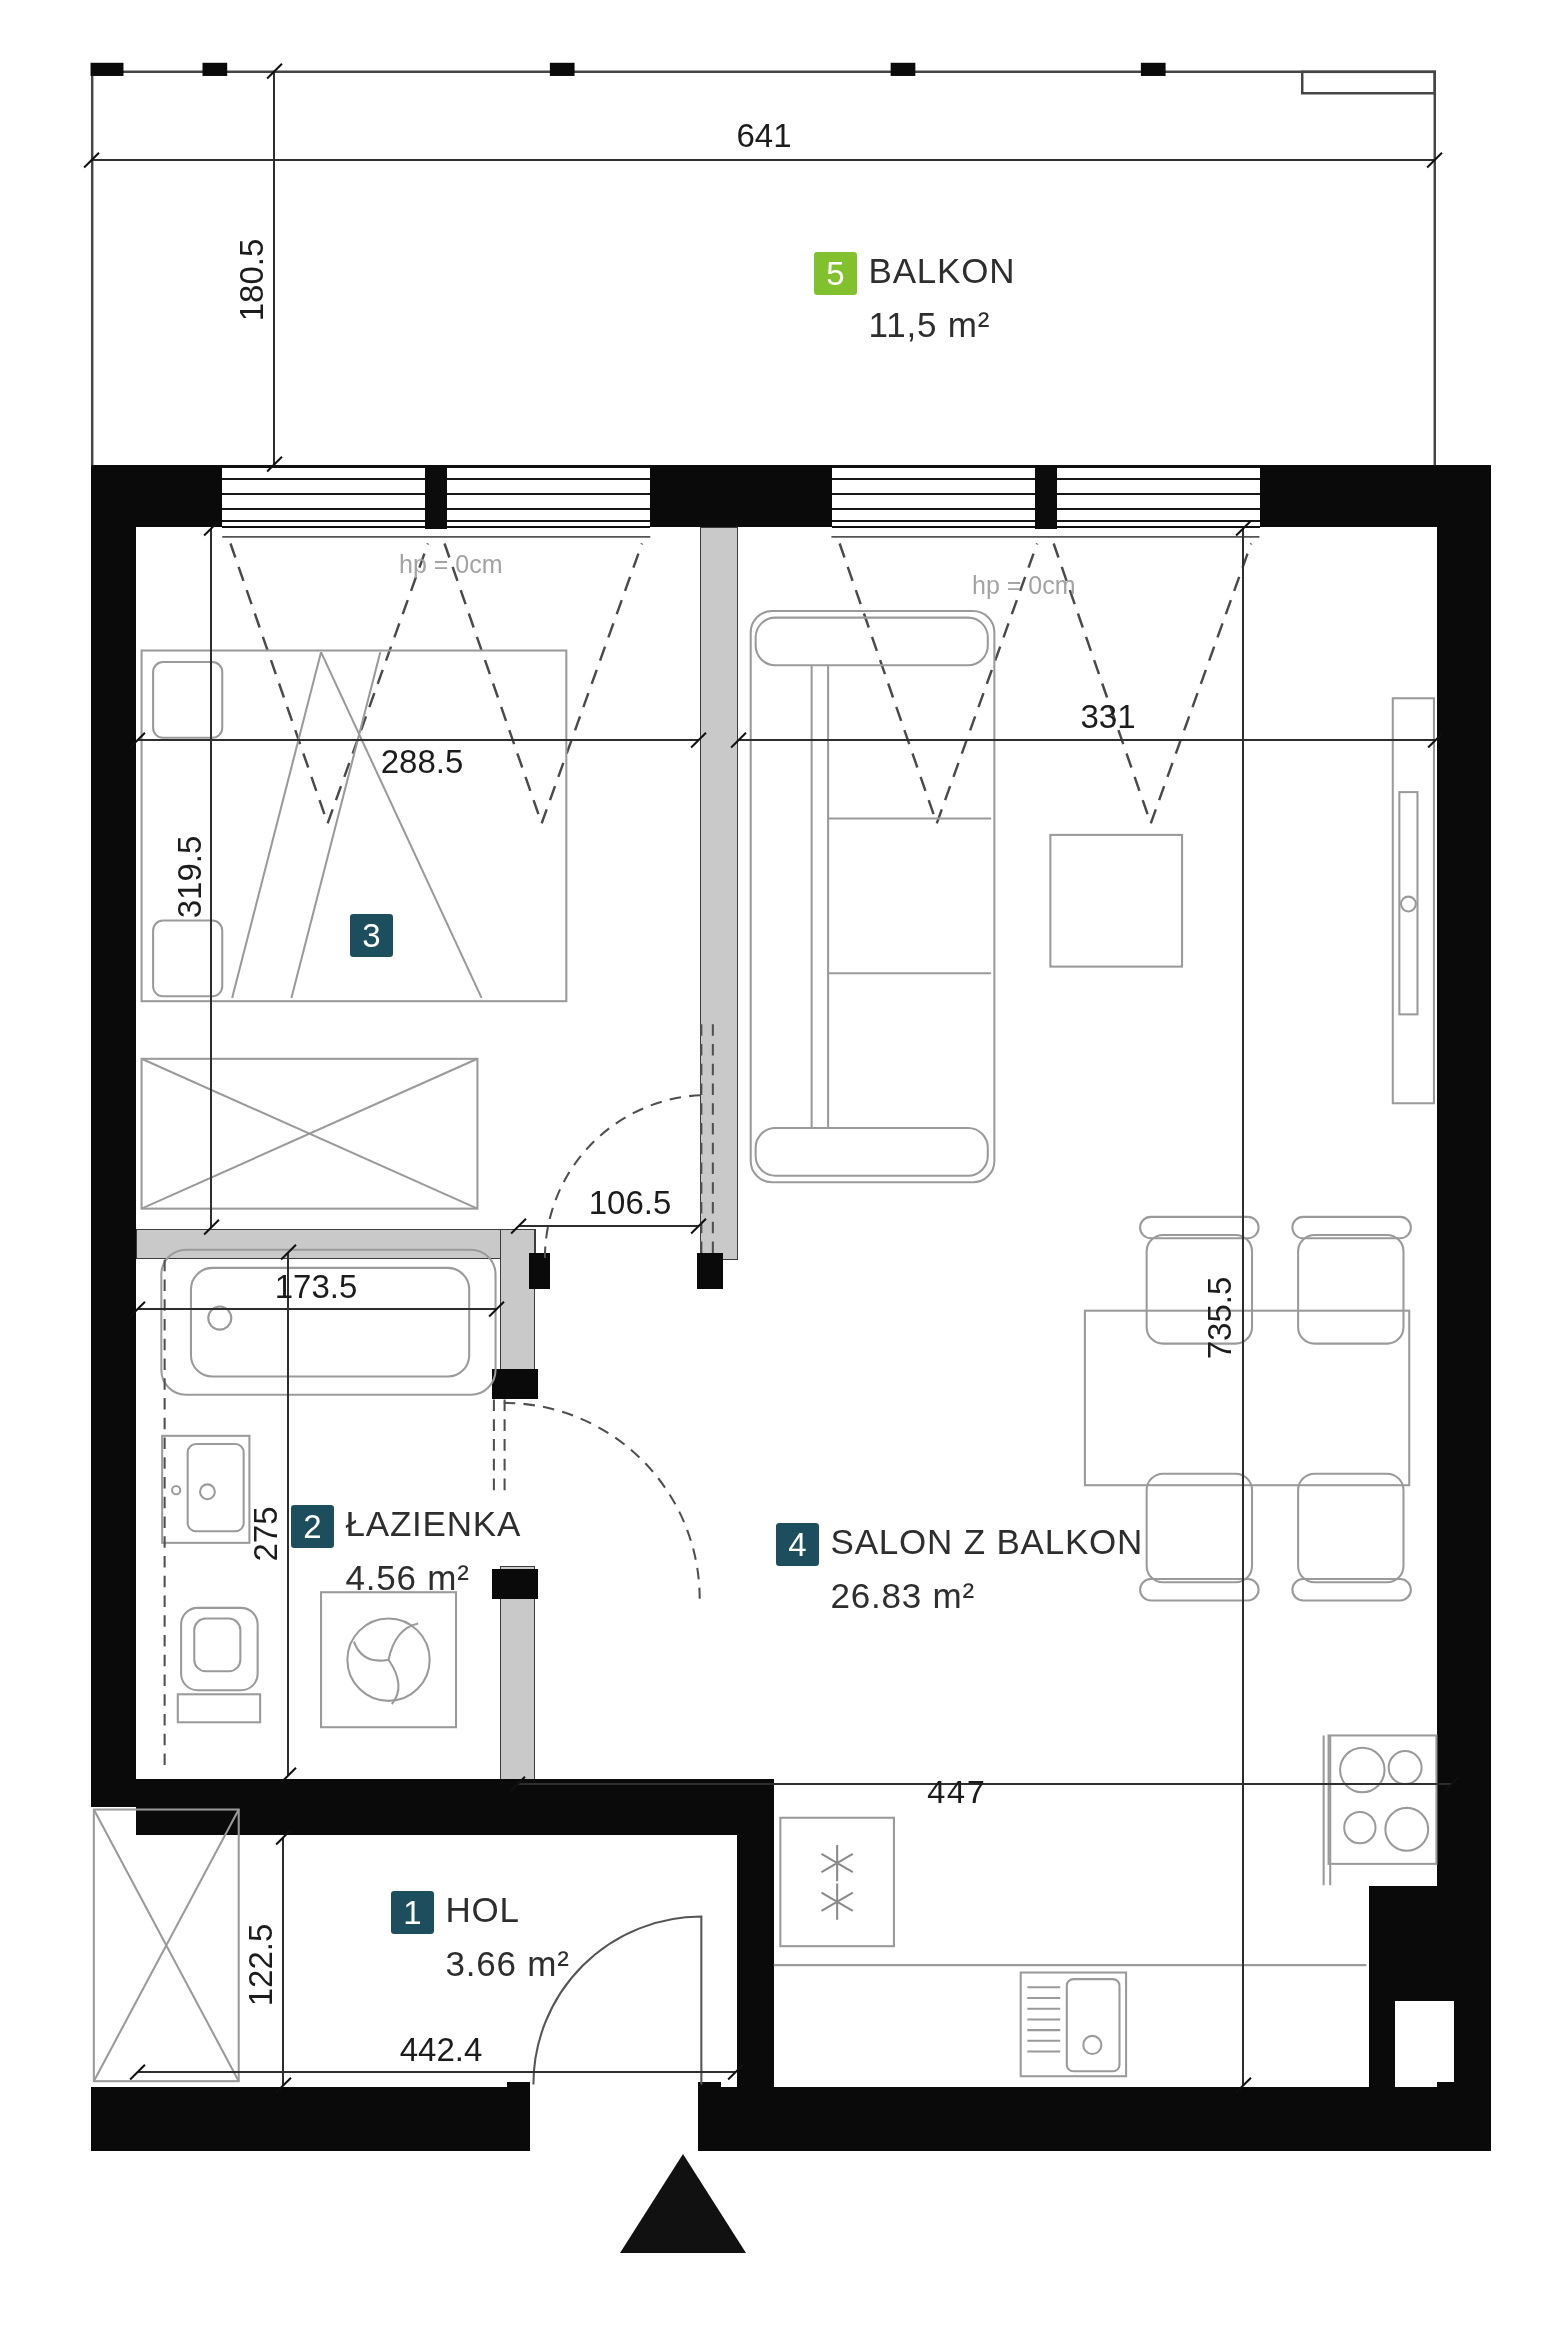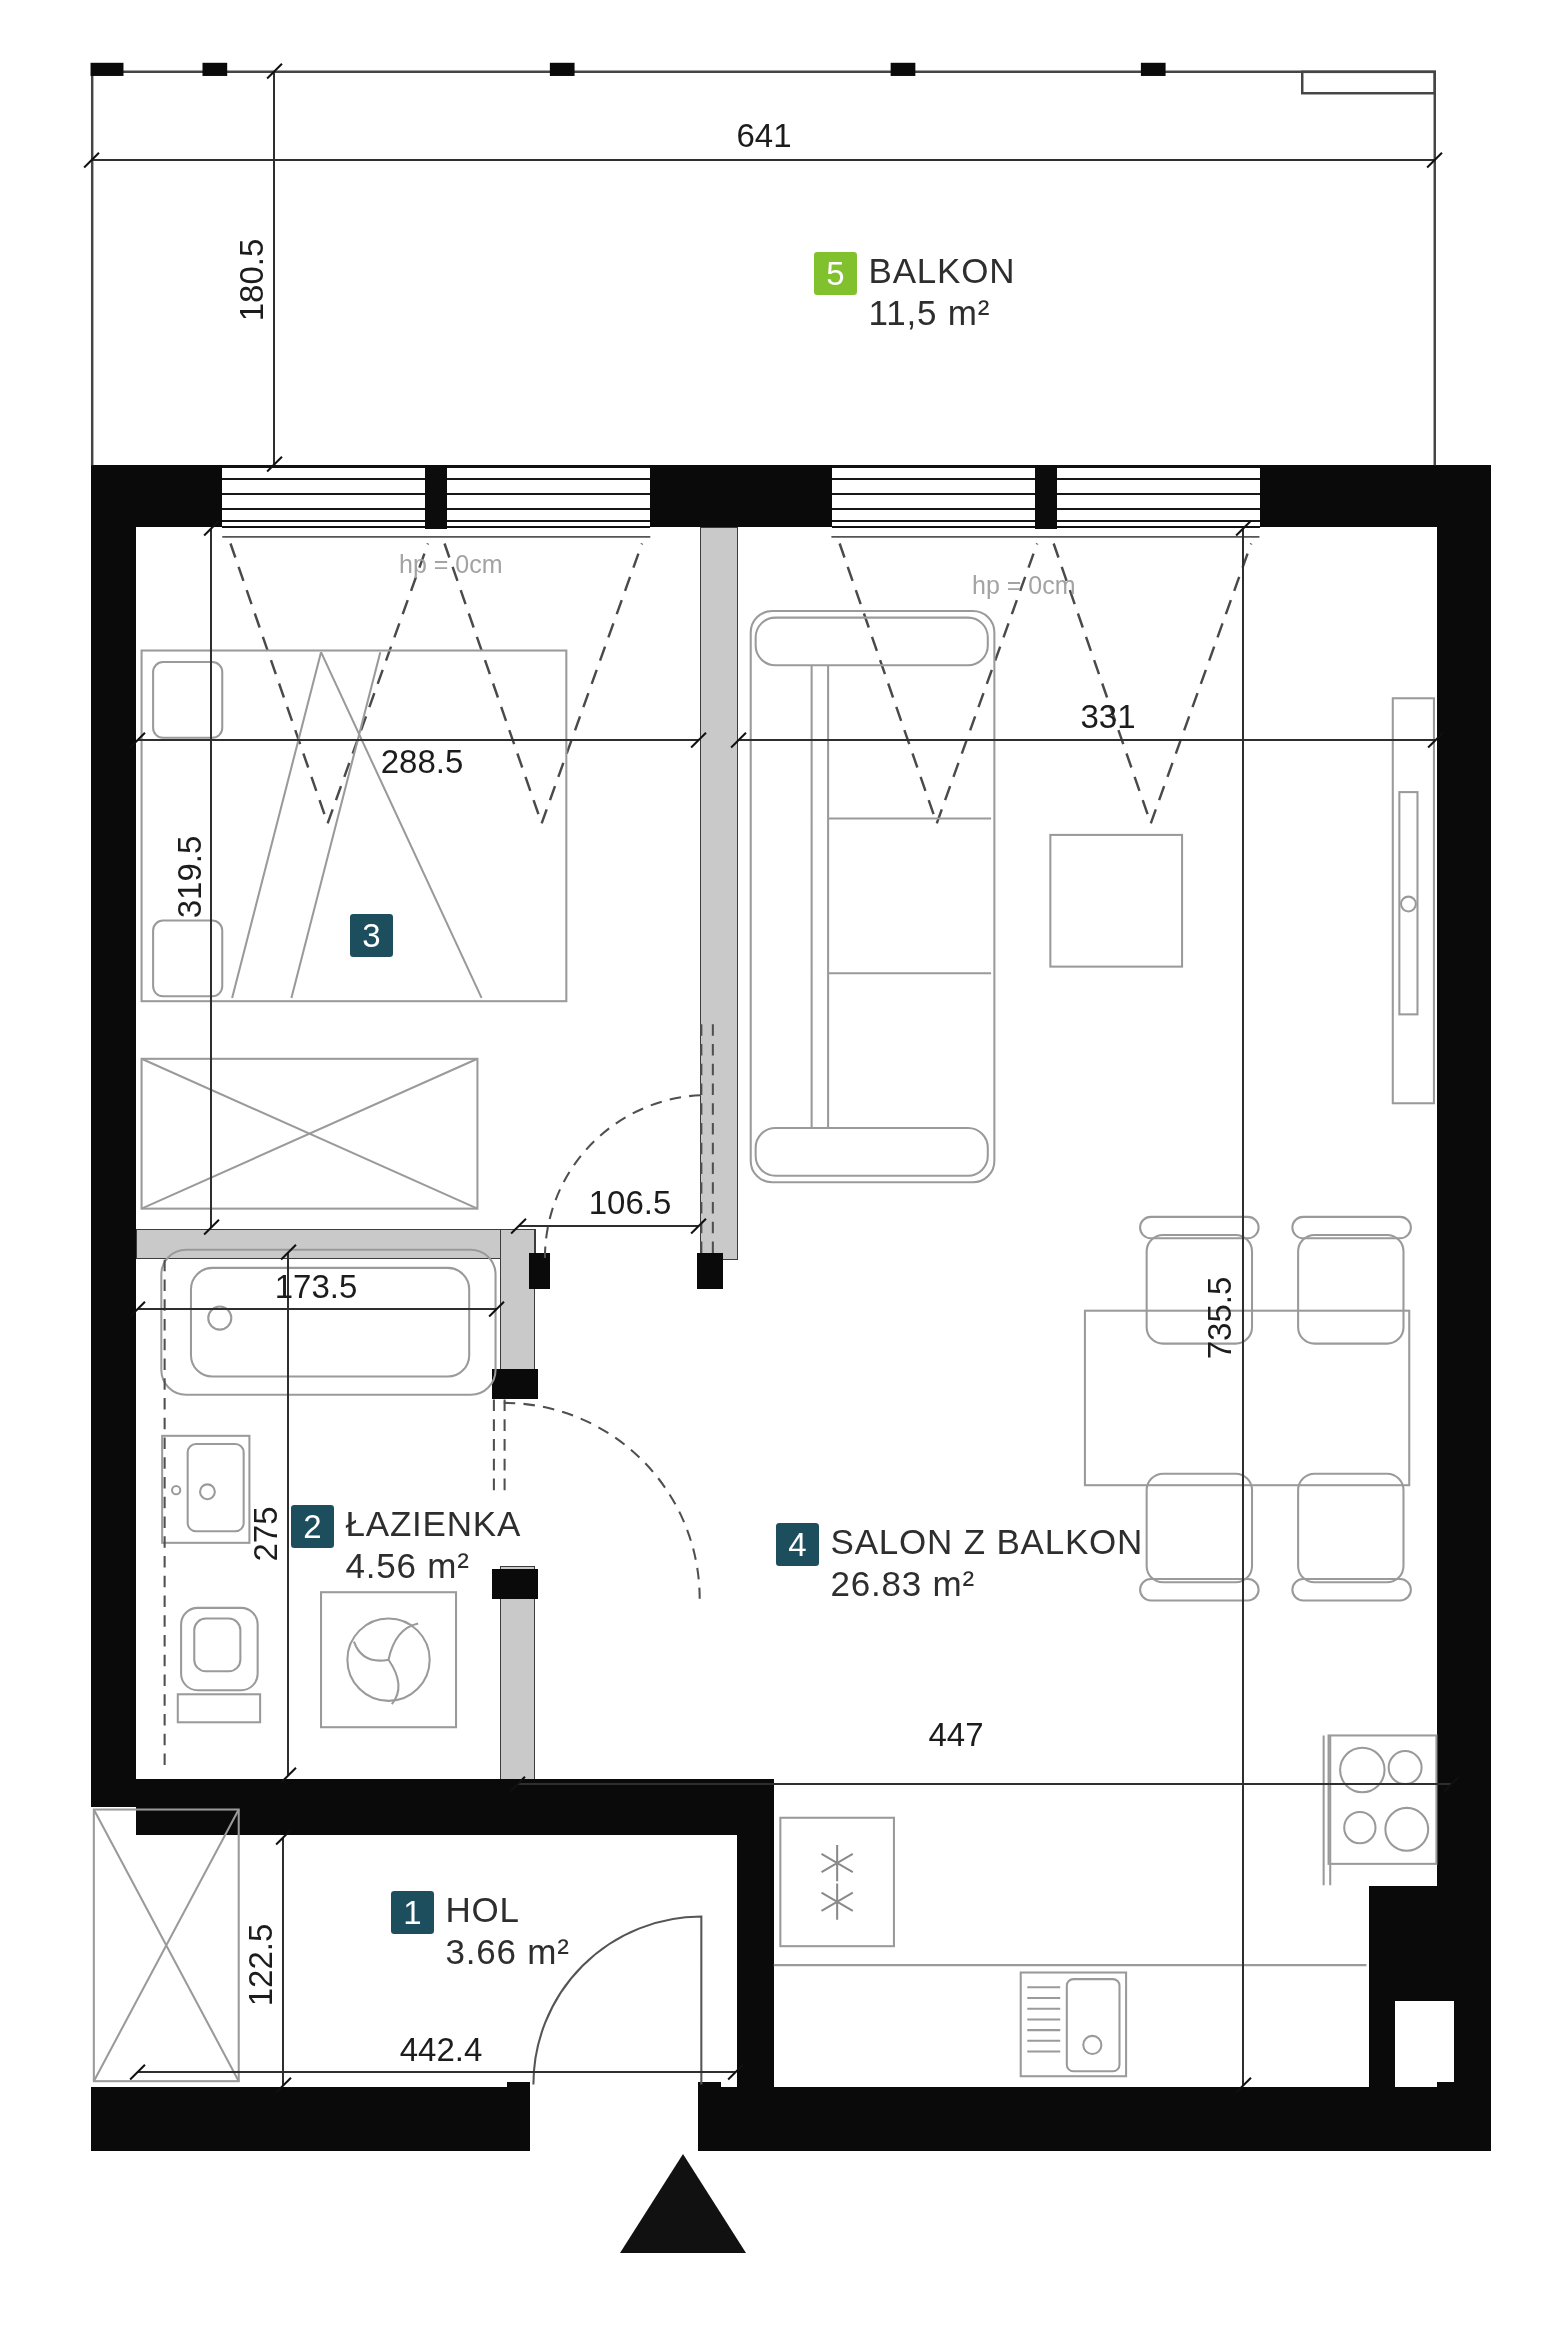--- a/index.html
+++ b/index.html
@@ -26,21 +26,21 @@
   .dimv::before{top:-1.6px;}
   .dimv::after{bottom:-0.8px;}
   .dim-label{position:absolute;font-size:33px;color:#1c1c1c;white-space:nowrap;transform:translateX(-50%);z-index:7;}
   .dim-label.v{transform:translate(-50%,-50%) rotate(-90deg);}
 
   .hp{position:absolute;font-size:25px;color:#a3a3a3;white-space:nowrap;z-index:6;}
 
   .room-label{position:absolute;display:flex;align-items:flex-start;gap:11.5px;z-index:8;}
   .badge{width:43px;height:43px;display:flex;align-items:center;justify-content:center;
          color:#fff;font-size:33px;border-radius:3.3px;flex:0 0 auto;}
-  .room-text{display:flex;flex-direction:column;gap:3px;}
+  .room-text{display:flex;flex-direction:column;gap:15px;}
   .room-name{font-size:35px;color:#2e2e2e;letter-spacing:0.8px;line-height:1.1;}
   .room-area{font-size:35px;color:#2e2e2e;letter-spacing:0.8px;line-height:1.1;}
 
   .triangle{position:absolute;width:0;height:0;border-left:63px solid transparent;
             border-right:63px solid transparent;border-bottom:99px solid #111;z-index:8;}
 </style>
 </head>
 <body>
 
 <div id="plan">
@@ -237,21 +237,21 @@
   <div class="dimh" style="left:138px;top:1308px;width:359px;"></div>
   <div class="dim-label" style="left:316px;top:1268px;">173.5</div>
 
   <div class="dimv" style="left:287px;top:1253px;height:522px;"></div>
   <div class="dim-label v" style="left:266px;top:1534px;">275</div>
 
   <div class="dimv" style="left:1242px;top:529px;height:1556px;"></div>
   <div class="dim-label v" style="left:1220px;top:1318px;">735.5</div>
 
   <div class="dimh" style="left:518px;top:1783px;width:934px;"></div>
-  <div class="dim-label" style="left:956px;top:1716px;">447</div>
+  <div class="dim-label" style="left:956px;top:1776px;font-family:Liberation Mono, monospace;">447</div>
 
   <div class="dimv" style="left:282px;top:1838px;height:247px;"></div>
   <div class="dim-label v" style="left:261px;top:1965px;">122.5</div>
 
   <div class="dimh" style="left:138px;top:2071px;width:598px;"></div>
   <div class="dim-label" style="left:441px;top:2031px;">442.4</div>
 
   <div class="room-label" style="left:814px;top:252px;">
     <div class="badge" style="background: rgb(130, 193, 46);">5</div>
     <div class="room-text">

